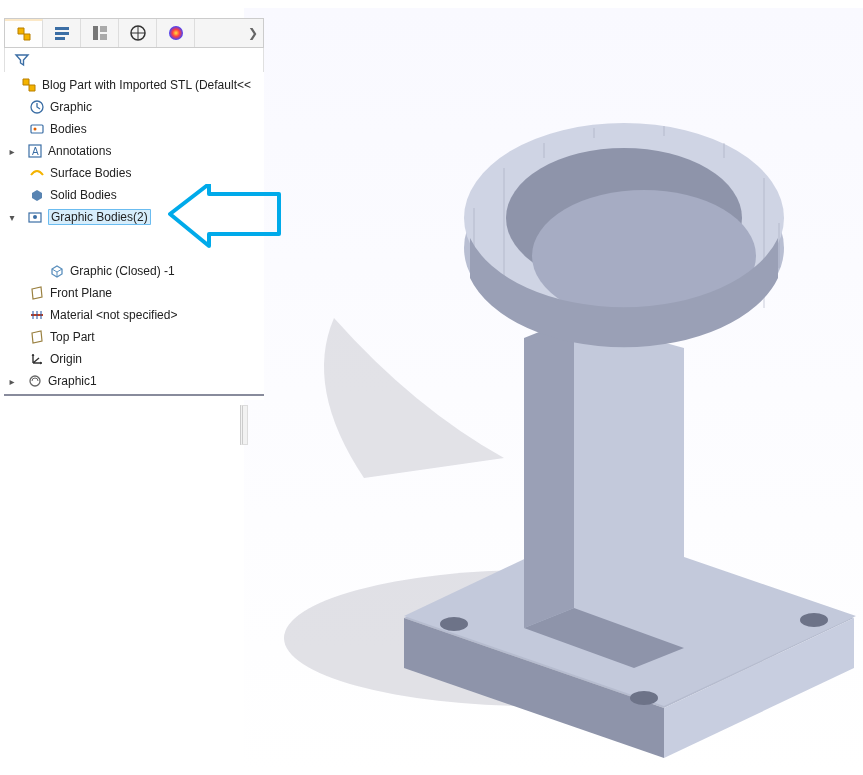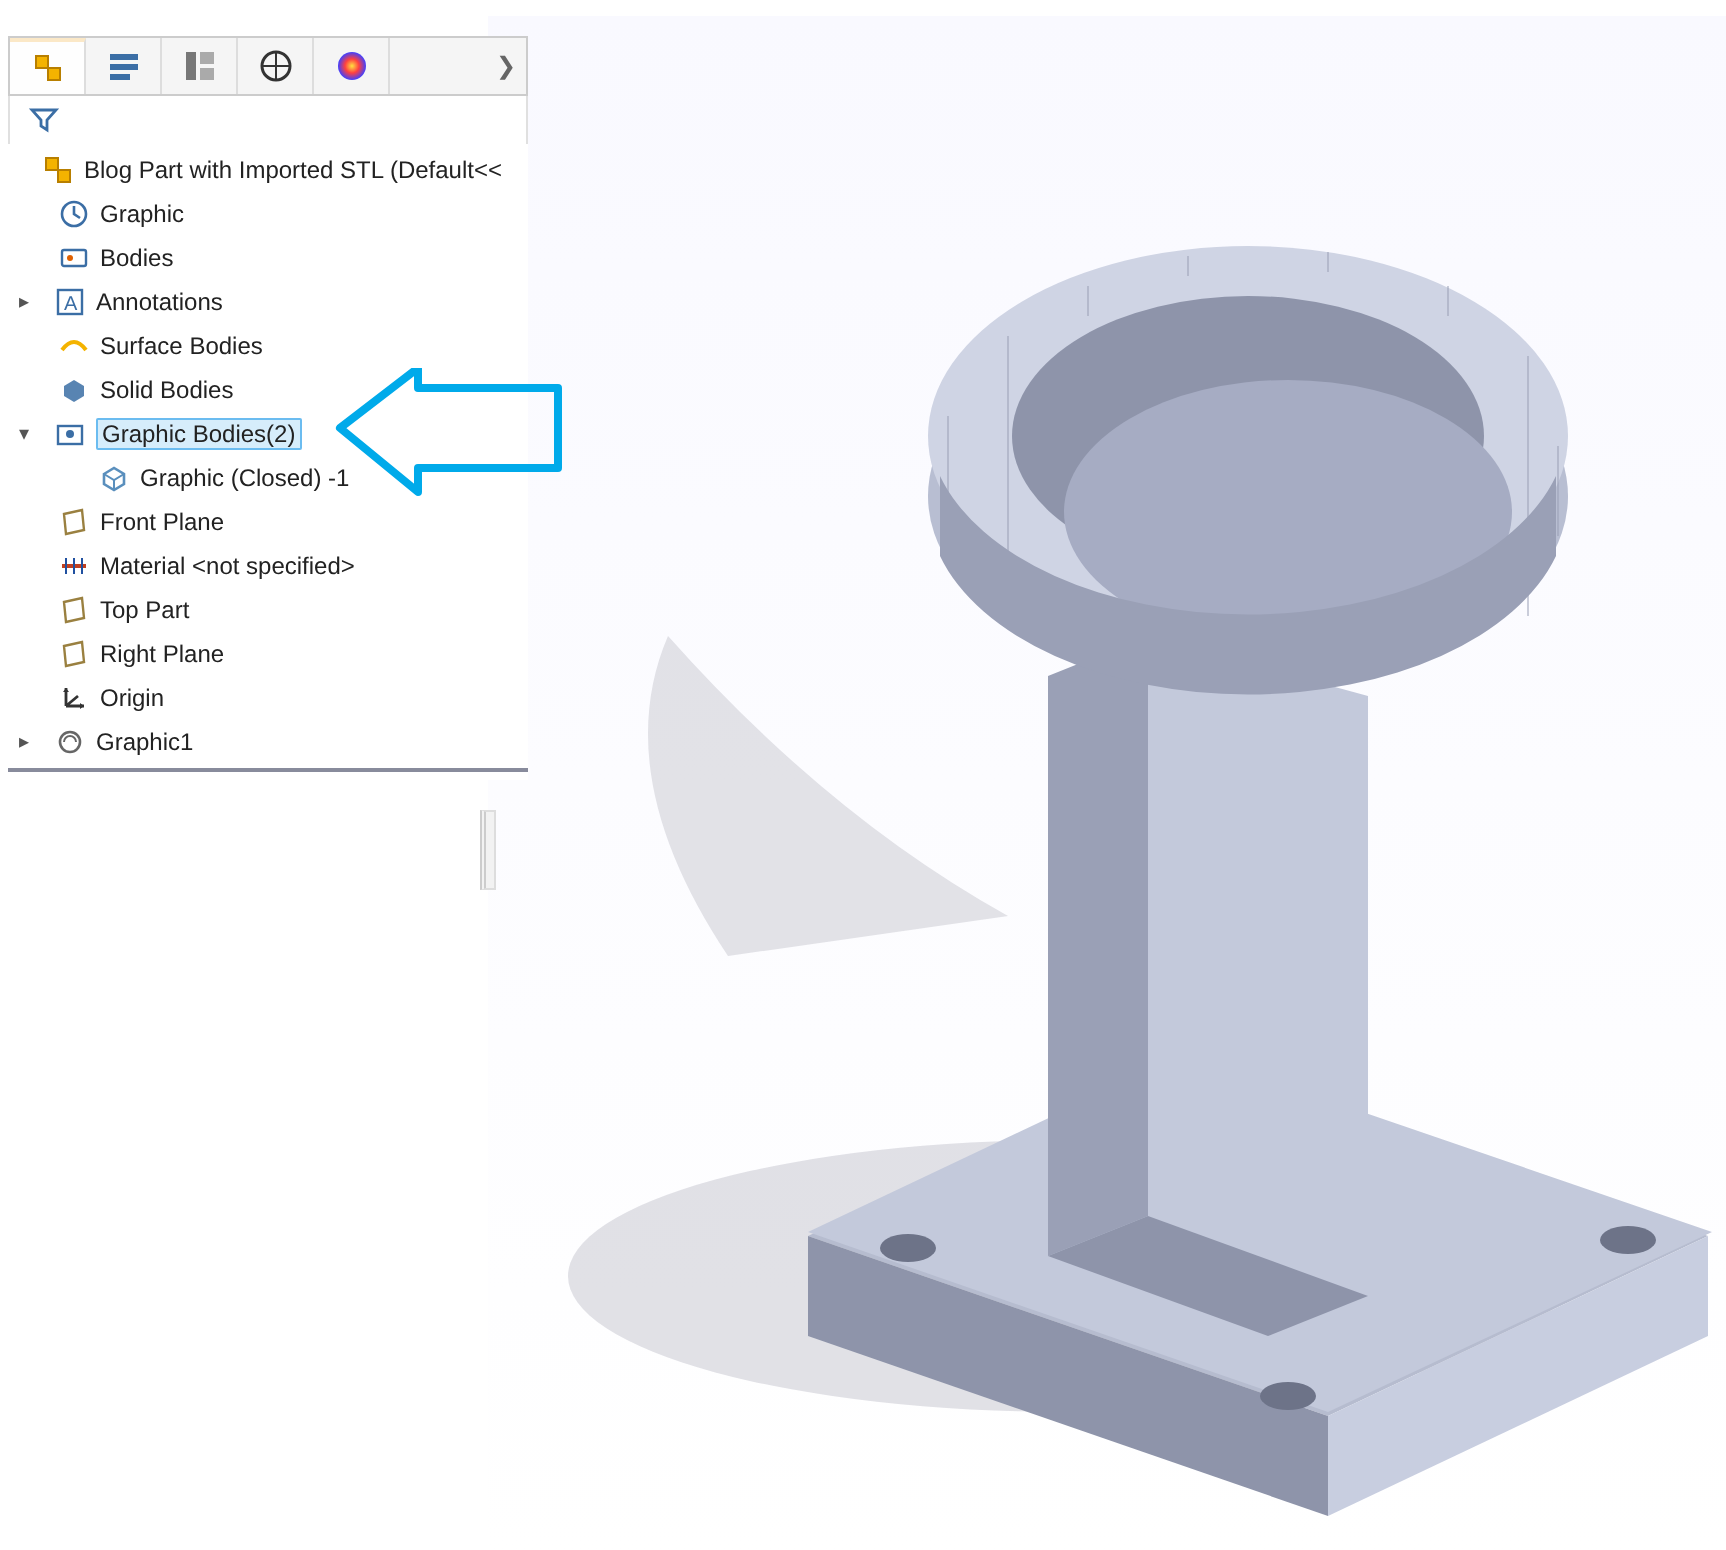--- a/index.html
+++ b/index.html
@@ -77,21 +77,21 @@
       width: 18px;
       height: 18px;
       display: inline-flex;
       align-items: center;
       justify-content: center;
       margin: 0 4px 0 2px;
       flex: 0 0 18px;
     }
     .node-label { overflow: hidden; text-overflow: clip; }
     .indent-1 { padding-left: 22px; }
-    .indent-2 { padding-left: 42px; }
+    .indent-2 { padding-left: 42px; margin-top: 32px; }
     .highlight {
       background: rgba(0,140,230,0.16);
       border: 1px solid rgba(0,140,230,0.5);
       border-radius: 1px;
       padding: 0 2px;
     }
     .viewport {
       position: absolute;
       left: 244px;
       top: 8px;
@@ -328,28 +328,20 @@
 
     <div class="node indent-1">
       <span class="node-icon">
         <svg width="16" height="16">
             <path d="M3 4 L12 2 L13 12 L4 14 Z" fill="none" stroke="#9a8040" stroke-width="1.2"></path>
           </svg>
       </span>
       <span class="node-label">Top Part</span>
     </div>
 
-    <div class="node indent-1">
-      <span class="node-icon">
-        <svg width="16" height="16">
-            <path d="M3 4 L12 2 L13 12 L4 14 Z" fill="none" stroke="#9a8040" stroke-width="1.2"></path>
-          </svg>
-      </span>
-      <span class="node-label">Right Plane</span>
-    </div>
 
     <div class="node indent-1">
       <span class="node-icon">
         <svg width="16" height="16">
             <path d="M4 12 L4 3 M4 12 L13 12 M4 12 L10 7" stroke="#333" fill="none" stroke-width="1.4"></path>
             <path d="M4 3l-1.5 2h3z M13 12l-2-1.5v3z" fill="#333"></path>
           </svg>
       </span>
       <span class="node-label">Origin</span>
     </div>

